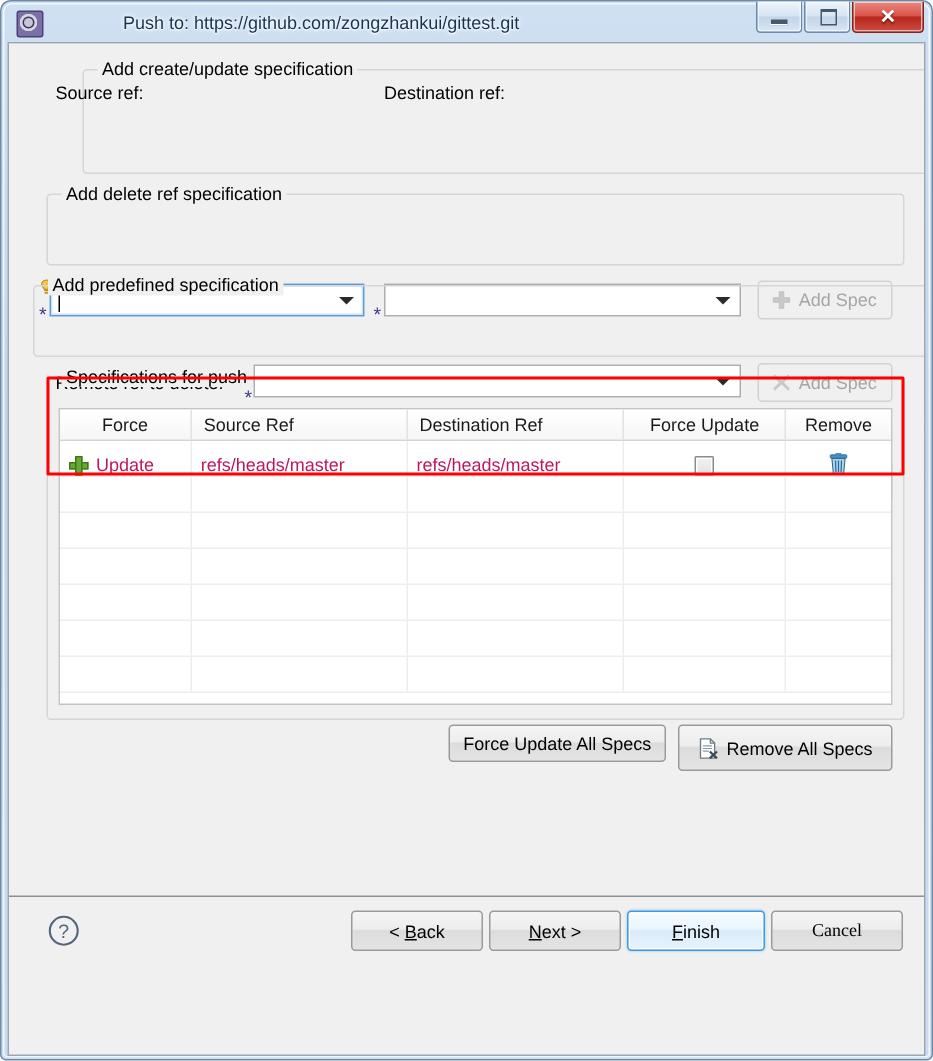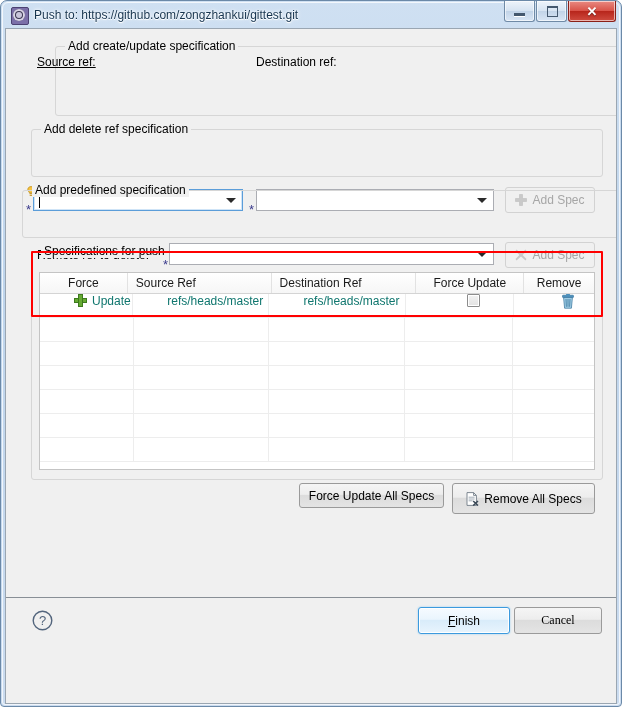--- a/index.html
+++ b/index.html
@@ -30,20 +30,21 @@
   }
 
   
   .titlebar {
     position: relative;
     height: 27px;
     display: flex;
     align-items: center;
     padding-left: 5px;
     box-sizing: border-box;
+    gap: 48px;
   }
   .title-icon {
     width: 18px; height: 18px;
     margin-right: 6px;
     position: relative;
     flex: none;
   }
   .title-icon .gear-outer {
     position: absolute; left: 1px; top: 1px;
     width: 16px; height: 16px;
@@ -289,25 +290,24 @@
   .tbl-row {
     display: flex;
     height: 24px;
     box-sizing: border-box;
     border-bottom: 1px solid #ededed;
   }
   .td {
     box-sizing: border-box;
     border-right: 1px solid #ededed;
     font-size: 12px;
-    color: #0f766e;
-    display: flex;
-    align-items: flex-start;
+    color: #be185d;
+    display: flex;
+    align-items: flex-end;
     padding-left: 6px;
-    margin-left: 28px;
   }
   .td.center { justify-content: center; padding-left: 0; }
   .td.mode { padding-left: 0; }
 
   .plus-icon { width: 13px; height: 13px; position: relative; flex: none; margin: 0 5px 0 6px; }
   .plus-icon::before, .plus-icon::after {
     content: ""; position: absolute; background: #66aa33;
     border: 1px solid #3d7a1e; box-sizing: border-box;
   }
   .plus-icon::before { left: 0; top: 4px; width: 13px; height: 5px; }
@@ -370,21 +370,21 @@
 
   <div class="client">
 
 
     <div class="body-area">
 
       <div class="group" style="left:25px; top:17px; width:572px; height:70px;margin-left:24px;">
         <span class="g-label">Add create/update specification</span>
       </div>
 
-      <div class="fld-label" style="left:31px; top:26px;text-decoration:underline;">Source ref:</div>
+      <div class="fld-label" style="left:31px; top:26px;">Source ref:</div>
       <div class="fld-label" style="left:250px; top:26px;">Destination ref:</div>
 
       <svg class="bulb" style="left:21px; top:157px;" viewBox="0 0 8 11">
         <path d="M4 0.6 C6 0.6 7.2 2 7.2 3.6 C7.2 5 6 5.6 5.6 6.8 L2.4 6.8 C2 5.6 0.8 5 0.8 3.6 C0.8 2 2 0.6 4 0.6 Z" fill="#f7c342" stroke="#b8860b" stroke-width="0.7"></path>
         <rect x="2.5" y="7.2" width="3" height="1" fill="#c08a10"></rect>
         <rect x="2.7" y="8.8" width="2.6" height="1" fill="#c08a10"></rect>
       </svg>
       <div class="combo focused" style="left:27px; top:160px; width:210px;">
         <span class="caretbar"></span>
         <span class="val"></span>
@@ -529,20 +529,26 @@
         <span>Remove All Specs</span>
       </div>
     </div>
 
     <div class="footer">
       <svg class="help-icon" viewBox="0 0 21 21">
         <circle cx="10.5" cy="10.5" r="9.3" fill="none" stroke="#53657d" stroke-width="1.4"></circle>
         <text x="10.5" y="15" text-anchor="middle" font-family="Liberation Sans, sans-serif" font-size="13" fill="#53657d">?</text>
       </svg>
 
+      <div class="btn" style="left:228px; top:9px; width:88px; height:27px;">
+        <span>&lt; <span class="mn">B</span>ack</span>
+      </div>
+      <div class="btn" style="left:320px; top:9px; width:88px; height:27px;">
+        <span><span class="mn">N</span>ext &gt;</span>
+      </div>
       <div class="btn default-btn" style="left:412px; top:9px; width:92px; height:27px;">
         <span><span class="mn">F</span>inish</span>
       </div>
       <div class="btn" style="left:508px; top:9px; width:88px; height:27px;font-family:Liberation Serif, serif;">
         <span>Cancel</span>
       </div>
     </div>
 
   </div>
 </div>

